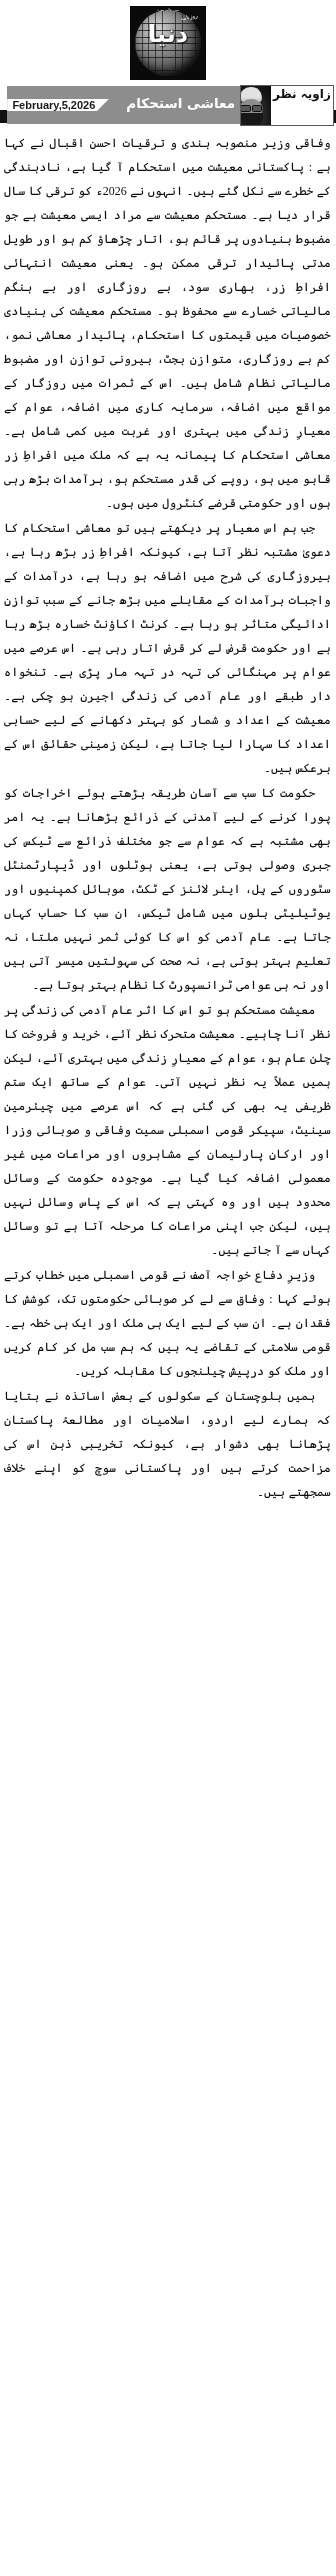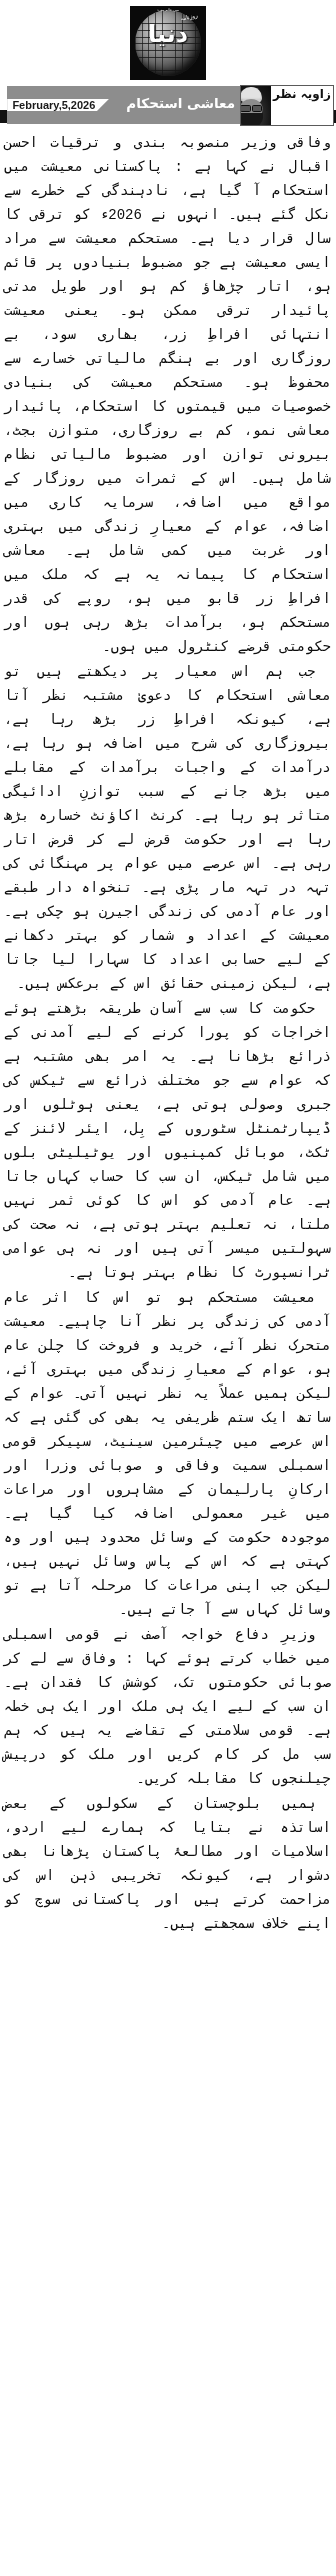--- a/index.html
+++ b/index.html
@@ -293,22 +293,22 @@
     letter-spacing:0px;
     white-space:nowrap;
   }
 
   
   .article{
     direction:rtl;
     text-align:justify;
     text-align-last:right;
     padding:7.2px 5.2px 0 4.1px;
-    font-family:Liberation Mono, monospace;
-    font-size:14px;
+    font-family:Liberation Serif, serif;
+    font-size:12px;
     line-height:24px;
     color:#0d0d0d;
     word-spacing:0.5px;
   }
   .article p{
     margin:0 0 1px 0;
     text-indent:0;
   }
   .article p.indent{
     text-indent:15.5px;

